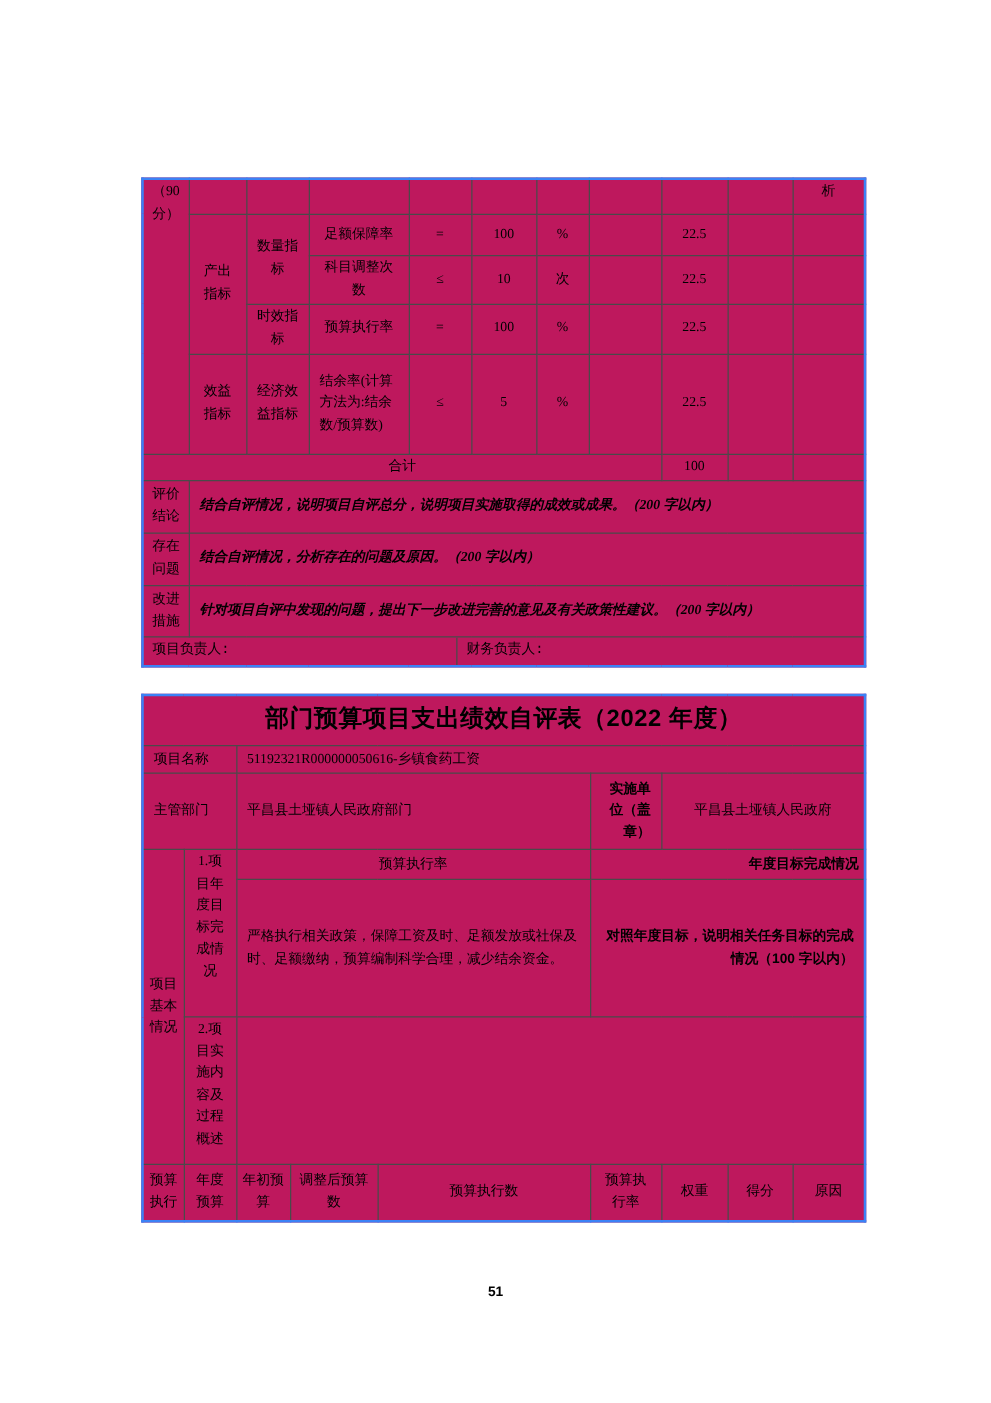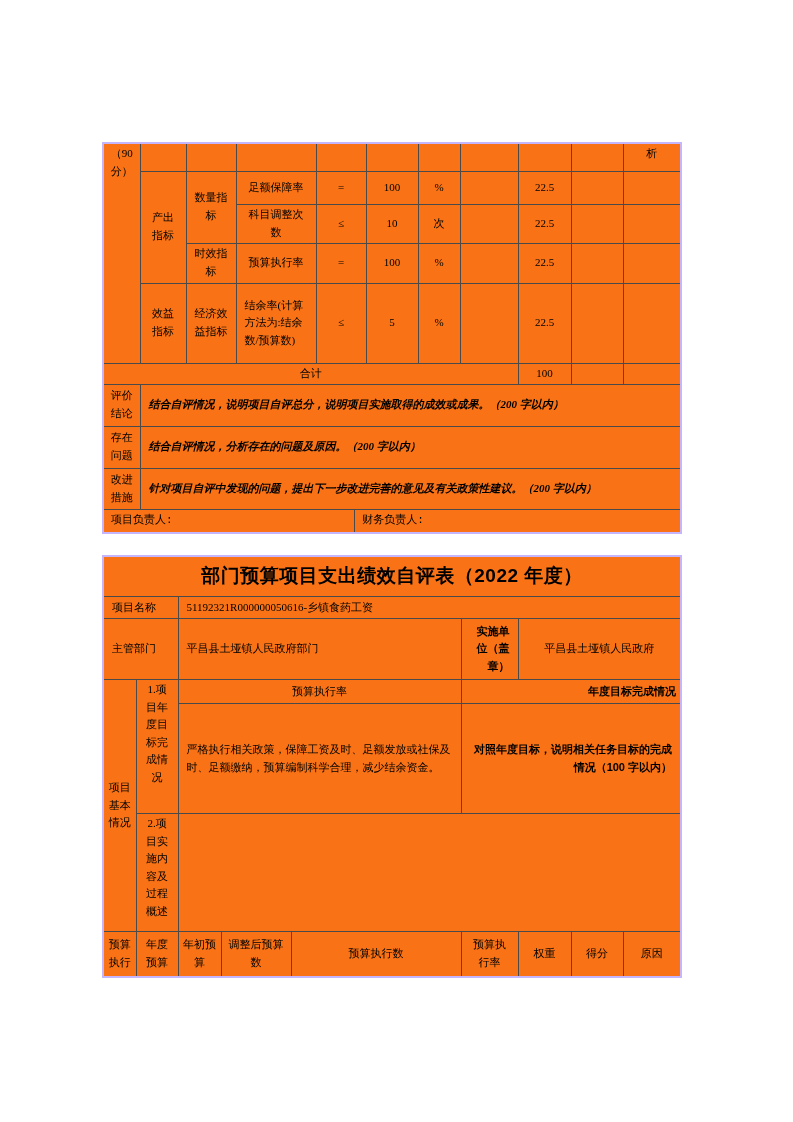--- a/index.html
+++ b/index.html
@@ -8,24 +8,24 @@
     width:793px;height:1122px;
     background:#ffffff;
     font-family:"Liberation Serif","DejaVu Serif",serif;
     color:#000;
     overflow:hidden;
   }
   table{
     border-collapse:collapse;
     table-layout:fixed;
     position:absolute;
-    left:102px;
+    left:113px;
     width:578px;
-    background:#f97316;
-    border:2px solid #c4b5fd;
+    background:#be185d;
+    border:2px solid #3b82f6;
   }
   td{
     border:1px solid #4a4a4a;
     font-size:11px;
     line-height:1.6;
     padding:1px 4px;
     text-align:center;
     vertical-align:middle;
     overflow:hidden;
     overflow-wrap:break-word;
@@ -211,13 +211,14 @@
       <td>调整后预算数</td>
       <td>预算执行数</td>
       <td class="c6">预算执行率</td>
       <td>权重</td>
       <td>得分</td>
       <td>原因</td>
     </tr>
   </tbody>
     </table>
 
+  <div class="page-num">51</div>
 </div>
 
 </body></html>

